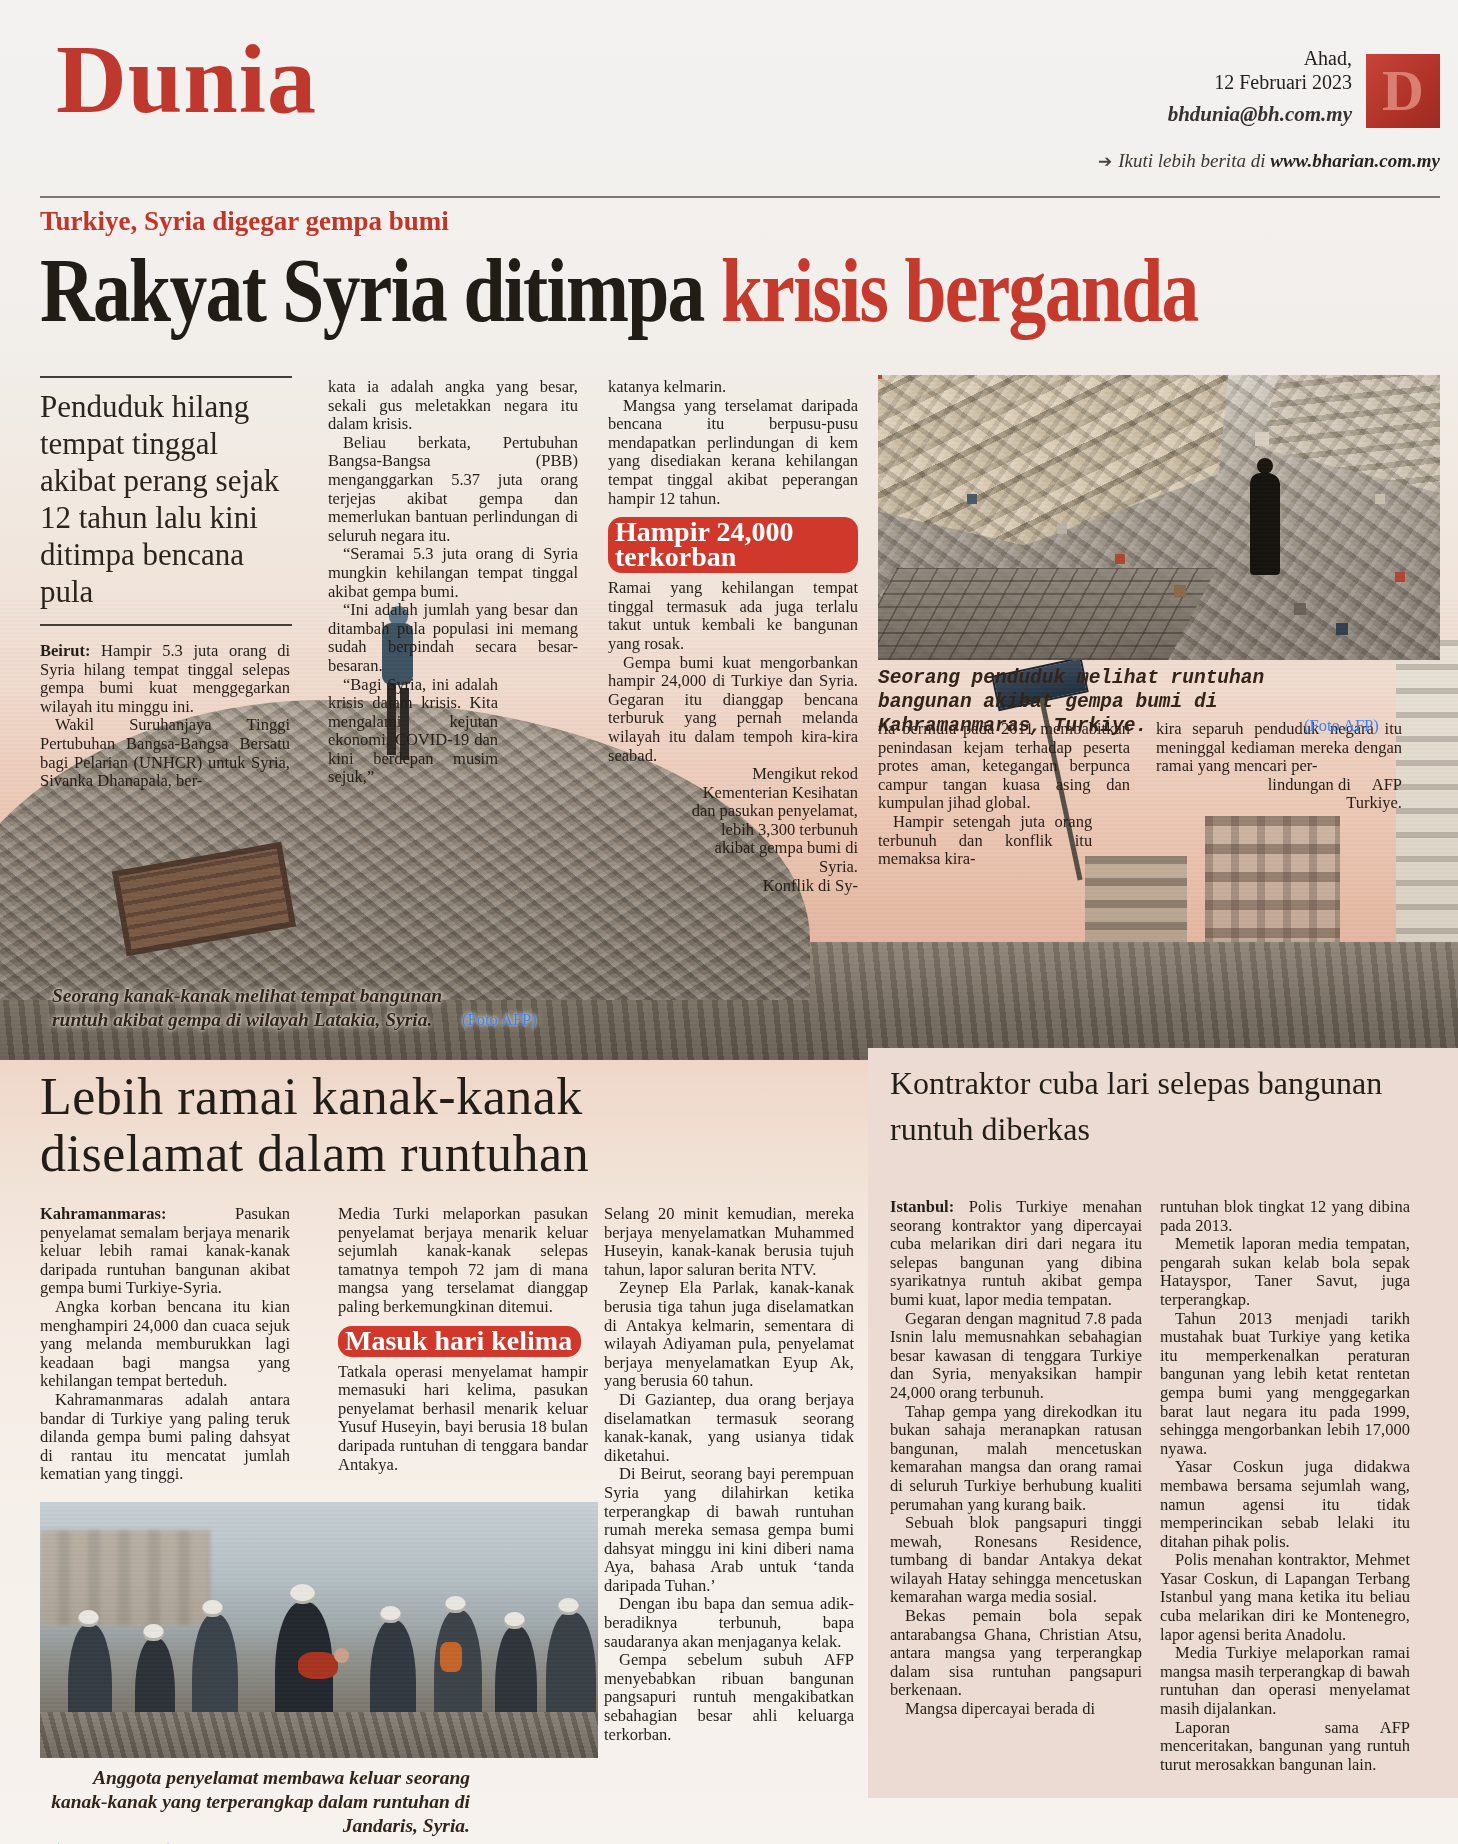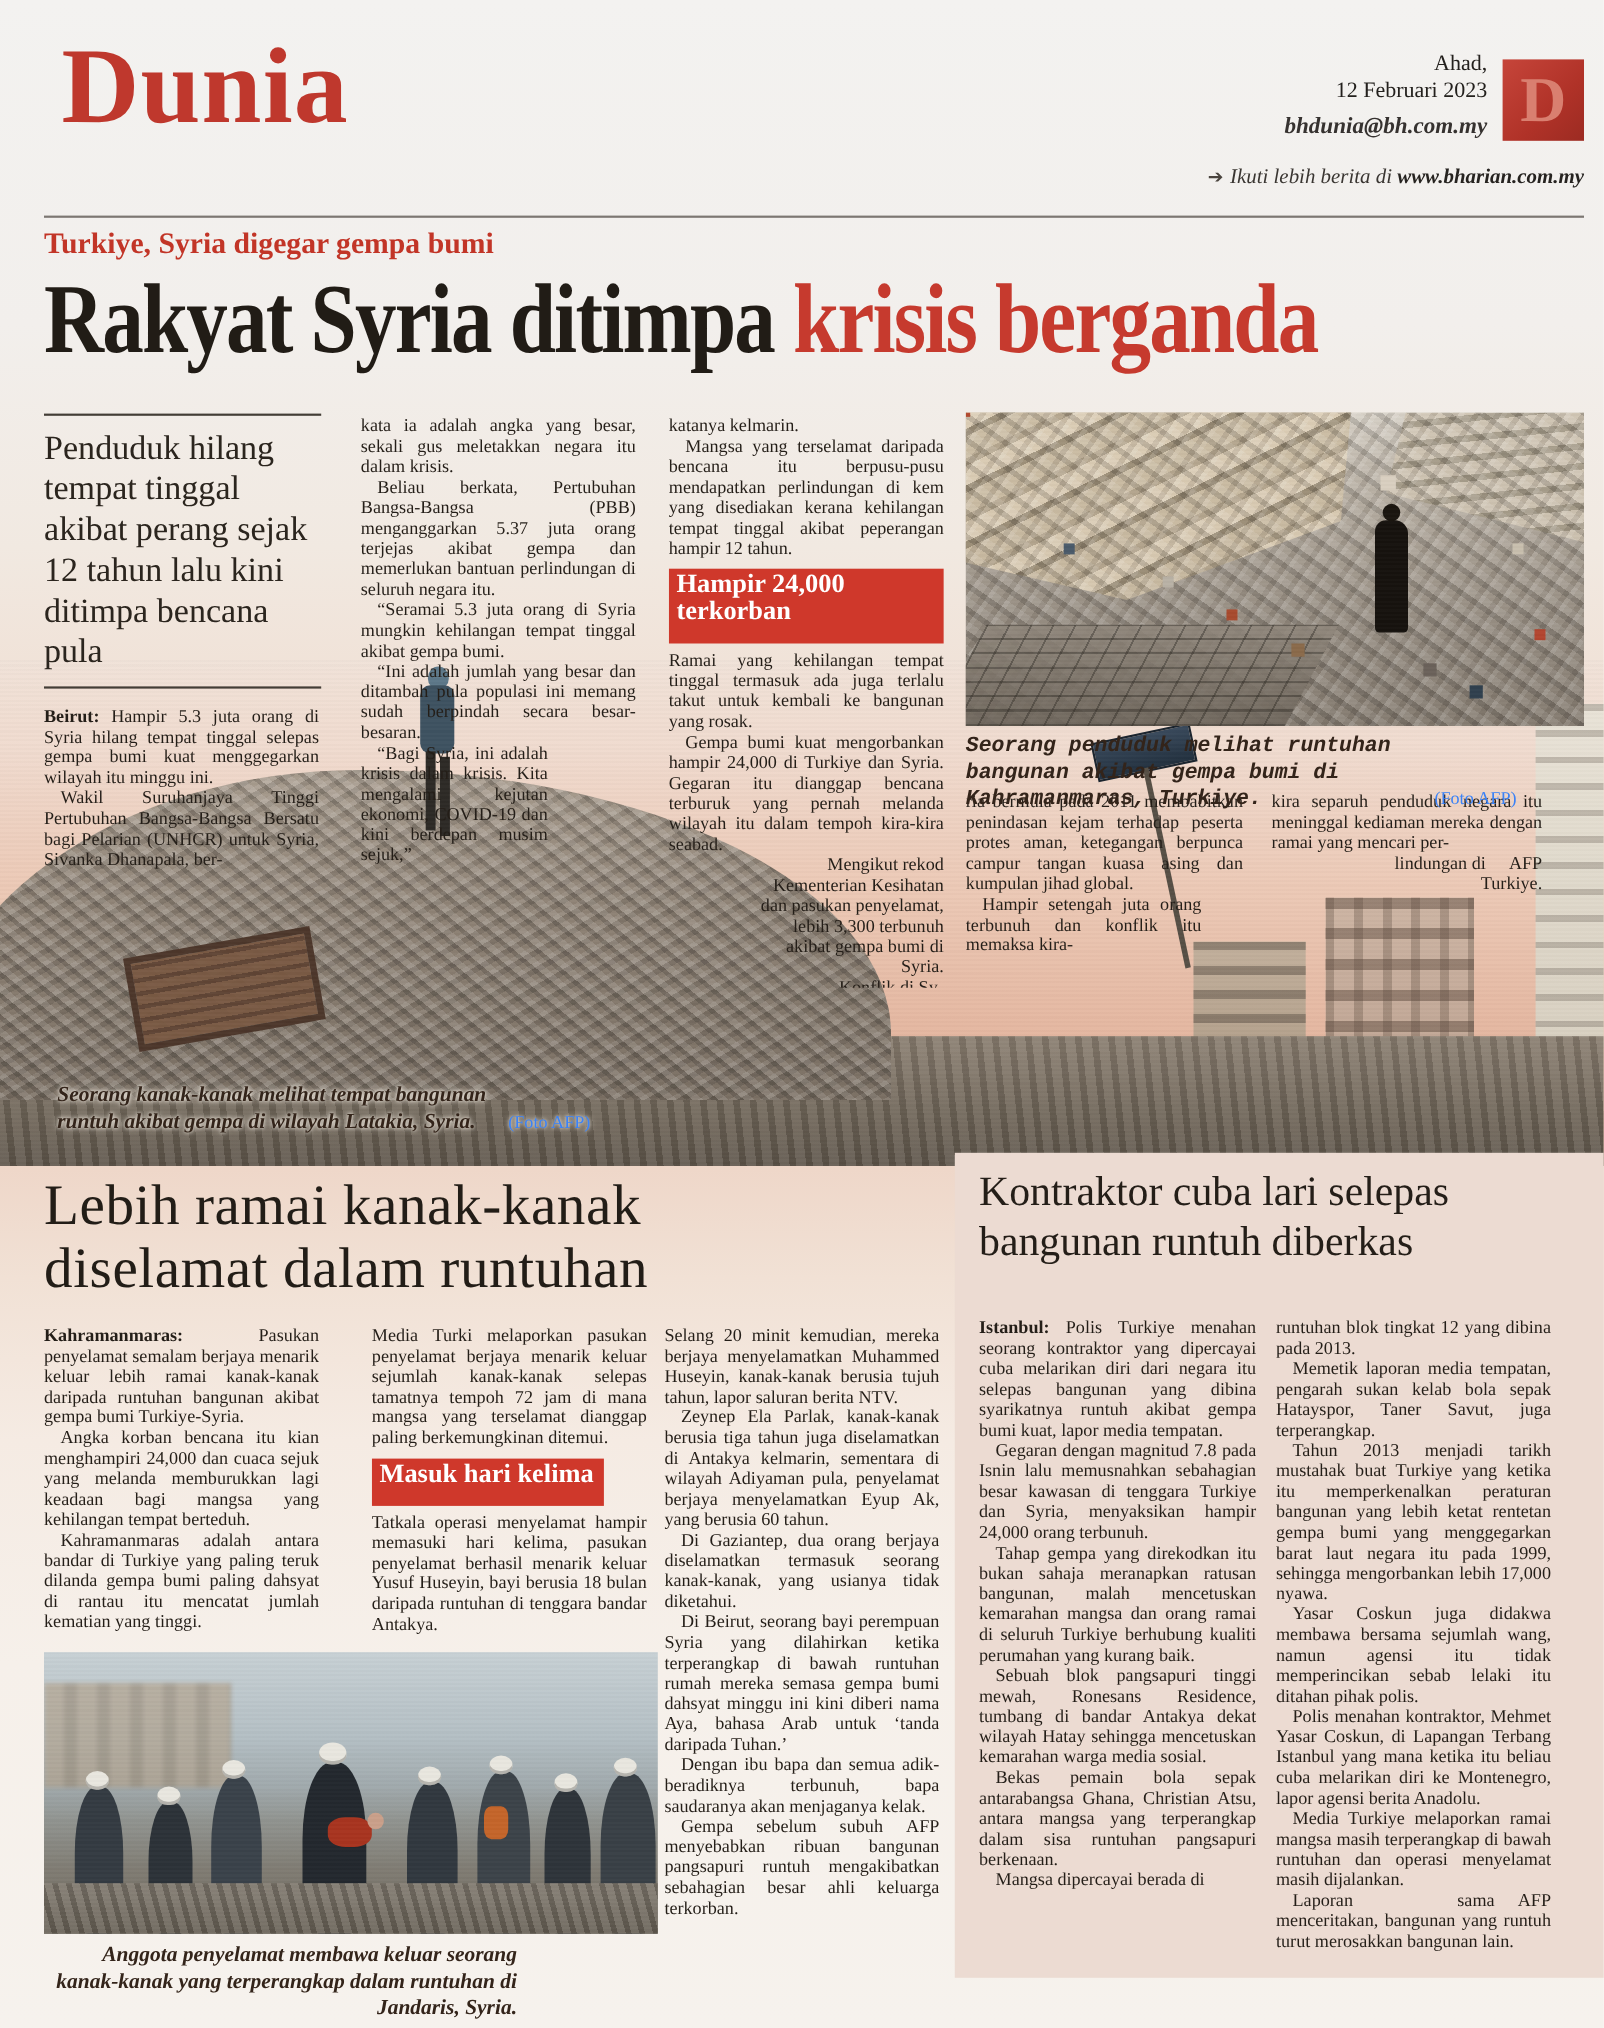--- a/index.html
+++ b/index.html
@@ -28,22 +28,22 @@
   .headline1 .red{color:#c63a2e;}
   
   .col{position:absolute;overflow:hidden;font-size:16.5px;line-height:18.6px;z-index:4;}
   .para{margin:0;text-align:justify;text-indent:15px;}
   .para.flush{text-indent:0;}
   .para b{font-weight:700;}
   .para.narrow{width:68%;}
   .para.narrow85{width:85%;}
   .para.wrap-right{width:72%;margin-left:auto;text-align:right;}
   .para.indent-right{padding-left:34%;text-align:right;}
-  .subhead{display:inline-block;background:#cf382b;color:#ffffff;font-weight:700;font-size:24px;
-    line-height:25px;padding:2px 9px 16px 7px;margin:9px 0 6px;}
+  .subhead{display:inline-block;background:#cf382b;color:#ffffff;font-weight:700;font-size:28px;
+    line-height:25px;padding:2px 9px 4px 7px;margin:9px 0 6px;border-radius:14px;}
   .subhead + .para{text-indent:0;}
   .credit{float:right;padding-left:6px;font-weight:400;}
   .hrule{height:2px;background:#433d36;margin:0 0 10px;}
   .standfirst-block{left:40px;top:376px;width:252px;z-index:4;}
   .standfirst{margin:8px 0 14px;font-size:31px;line-height:37px;color:#2b251e;text-indent:0;}
   
   .caption{position:absolute;z-index:6;font-style:italic;font-weight:700;font-size:19.5px;line-height:24px;color:#33241a;}
   .cap-text{display:inline-block;vertical-align:bottom;}
   .cap-credit{display:inline-block;vertical-align:bottom;font-style:normal;font-weight:400;font-size:16.5px;color:#3b82f6;margin-left:14px;}
   .pan-cap{text-shadow:0 0 7px rgba(244,238,228,.95),0 0 3px rgba(244,238,228,.95);}
@@ -107,21 +107,21 @@
   .helm{position:absolute;width:21px;height:17px;border-radius:50% 50% 45% 45%;background:#e9e7df;box-shadow:inset 0 -3px 0 rgba(0,0,0,.22);}
   .p3-child{position:absolute;left:258px;top:150px;width:40px;height:27px;border-radius:40%;background:#a8341f;z-index:2;}
   .p3-childhead{position:absolute;left:294px;top:146px;width:15px;height:15px;border-radius:50%;background:#caa08a;z-index:2;}
   .p3-vest{position:absolute;left:400px;top:140px;width:22px;height:30px;background:#c4652a;border-radius:30%;}
   .p3-rubblefg{position:absolute;left:0;bottom:0;width:100%;height:46px;
     background:repeating-linear-gradient(75deg,rgba(255,255,255,.10) 0 7px,rgba(0,0,0,.12) 7px 12px),
       linear-gradient(#7c756a,#655e53);}
   
   .headline2{left:40px;top:1068px;width:700px;font-size:52px;line-height:57px;color:#221d17;letter-spacing:.5px;z-index:4;}
   .right-panel{left:868px;top:1048px;width:590px;height:750px;background:#ecdbd2;z-index:2;}
-  .headline3{left:890px;top:1060px;width:540px;font-size:38px;line-height:46px;color:#241e18;z-index:4;}
+  .headline3{left:890px;top:1060px;width:540px;font-size:32px;line-height:46px;color:#241e18;z-index:4;}
   .grain{position:absolute;inset:0;pointer-events:none;z-index:5;opacity:.5;
     background:repeating-linear-gradient(0deg,rgba(255,255,255,.03) 0 2px,rgba(0,0,0,.03) 2px 4px);}
 </style>
 </head>
 <body>
 
 <div class="abs masthead">Dunia</div>
 
 <div class="abs date-block">
   <div>Ahad,</div>

